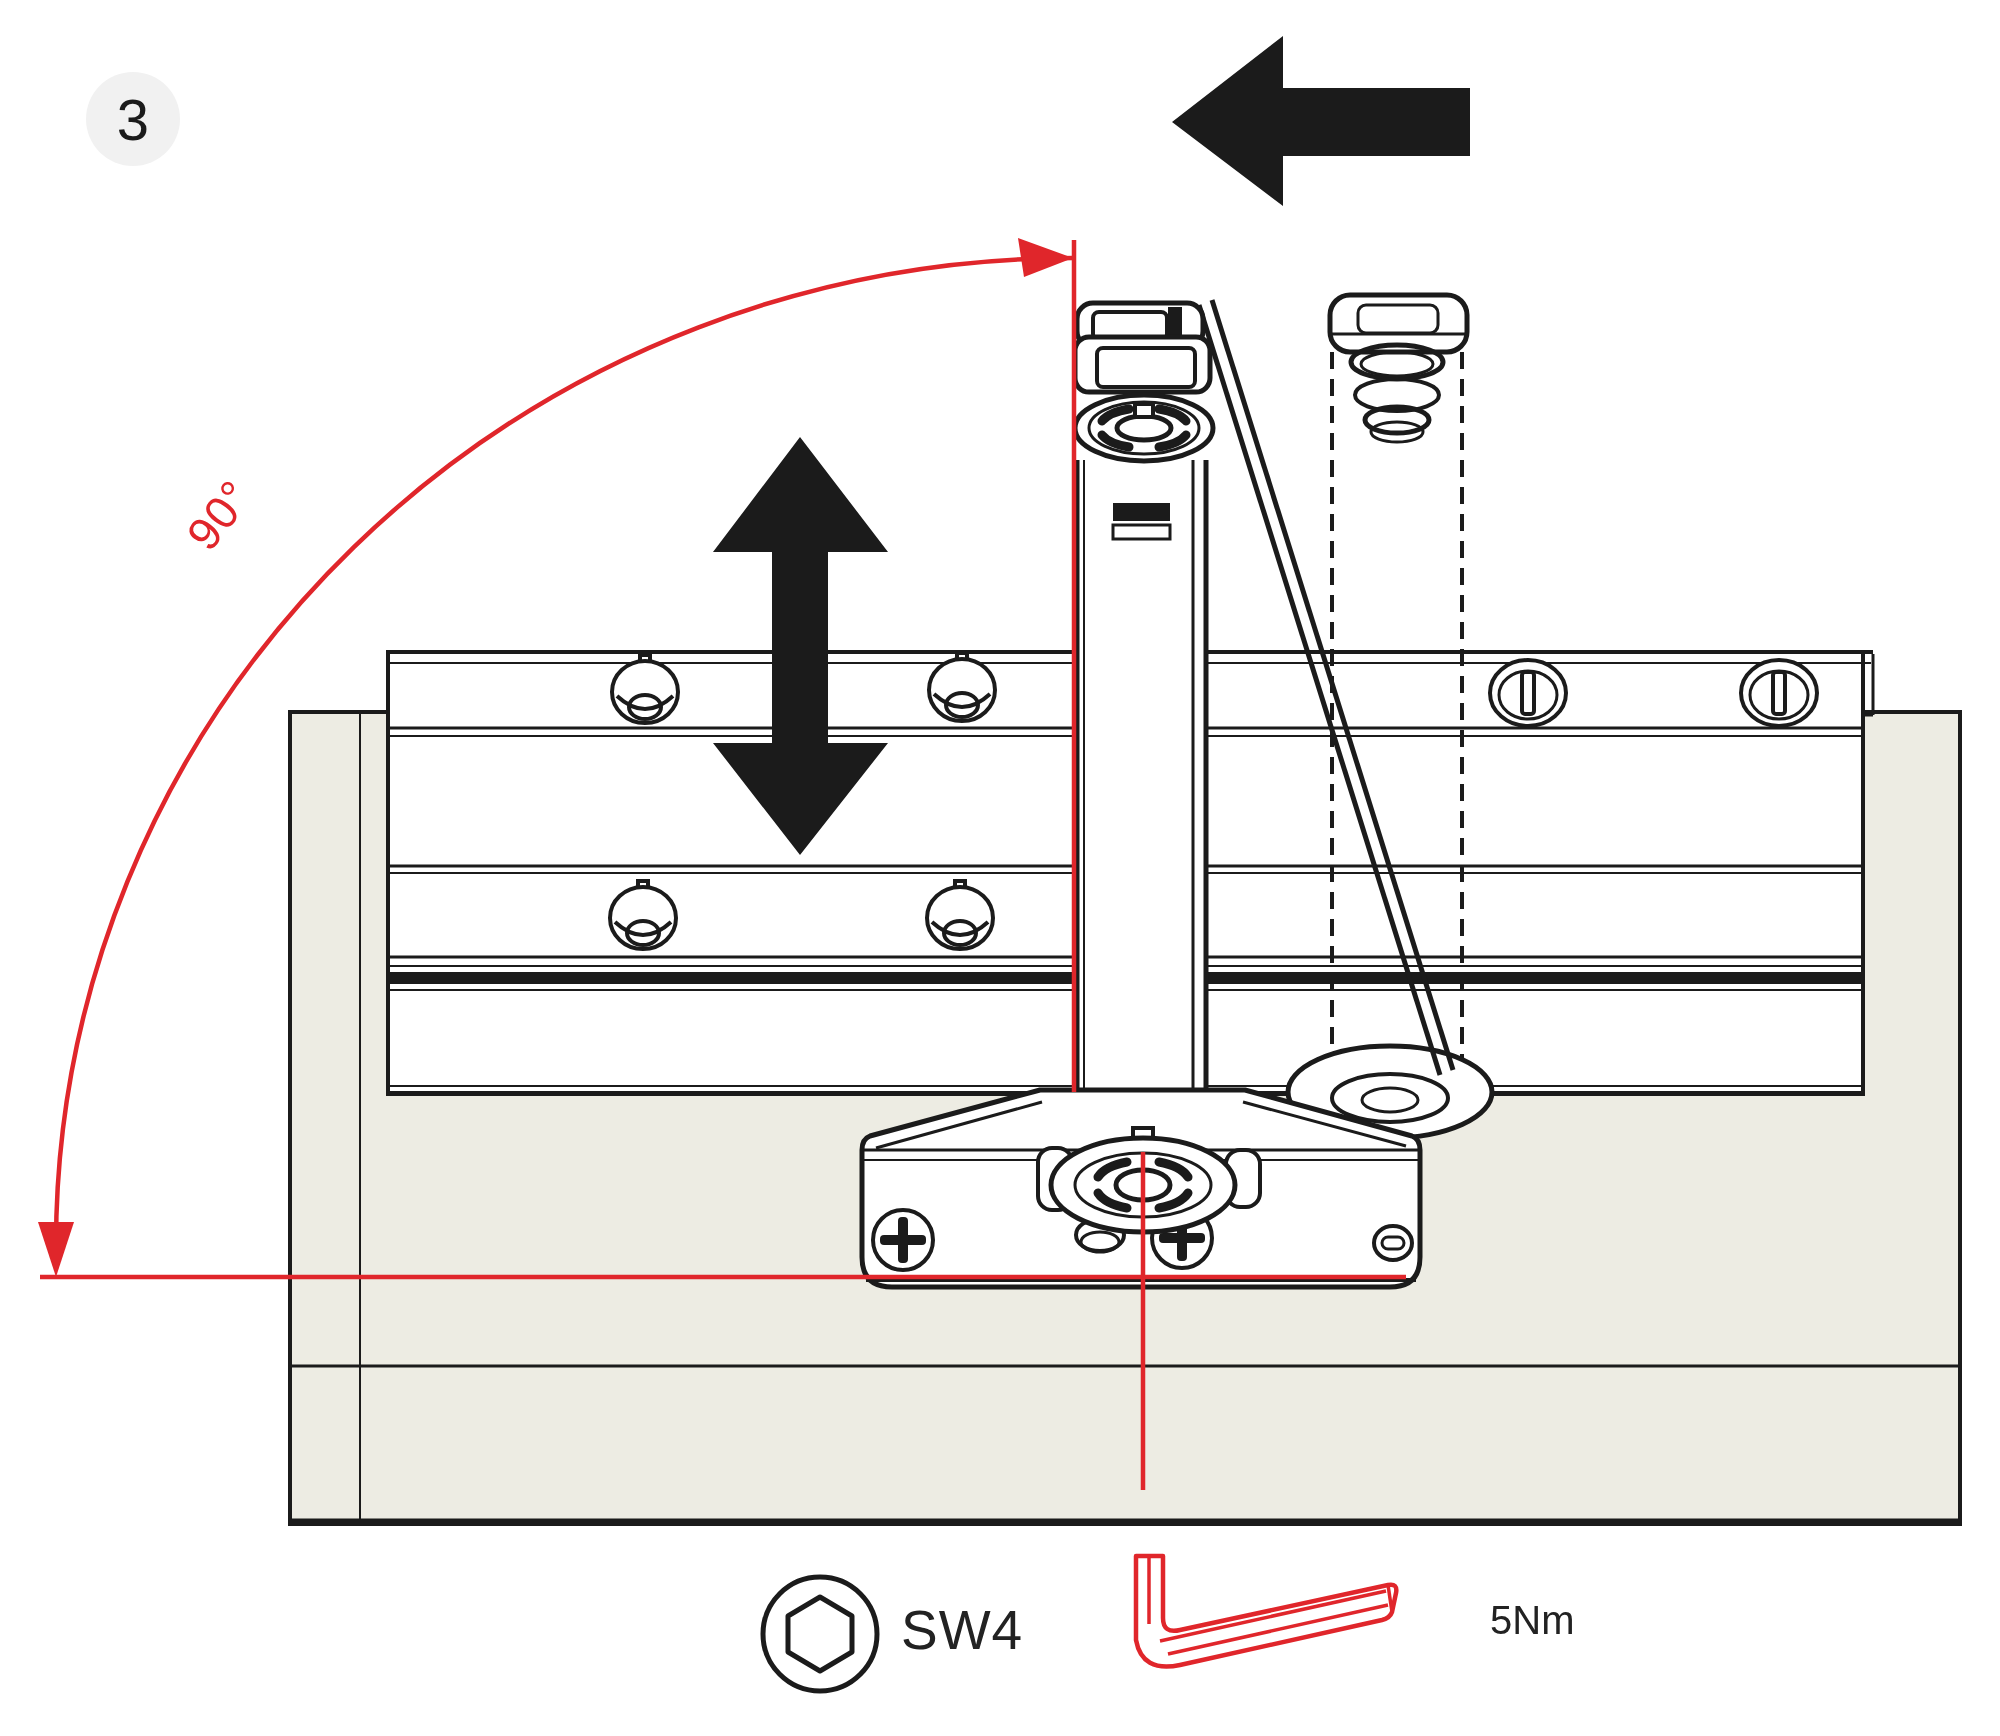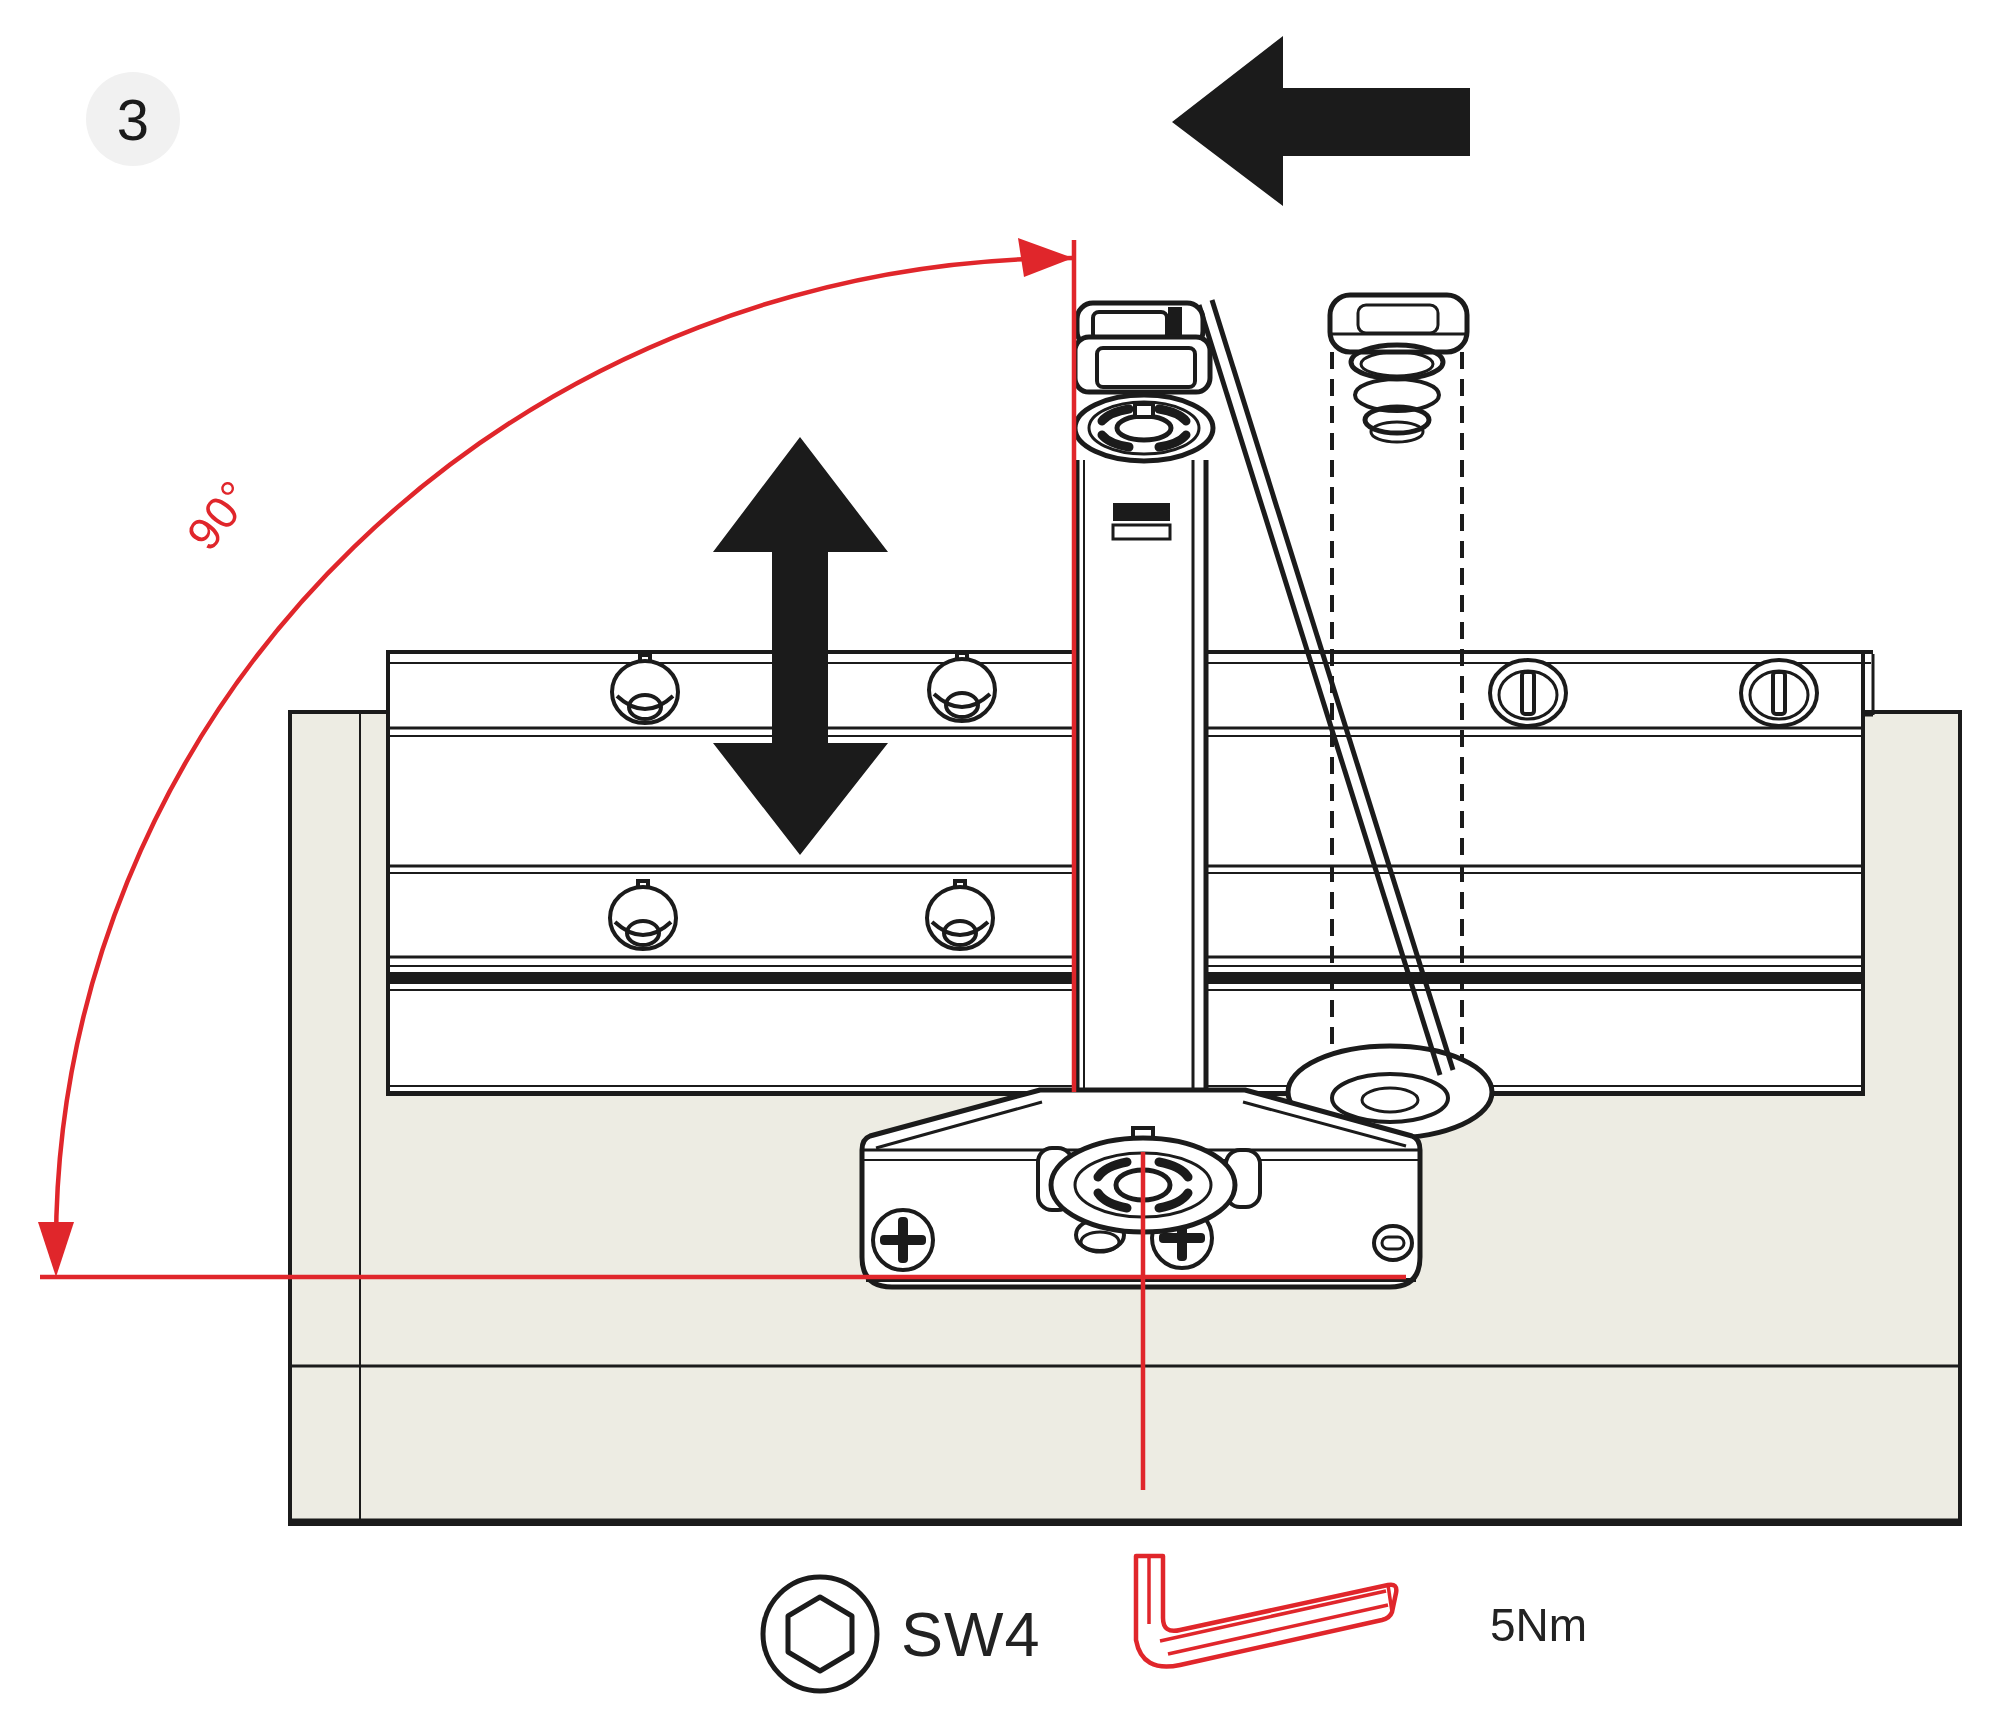--- a/index.html
+++ b/index.html
@@ -22,22 +22,22 @@
   .dash{stroke-dasharray:17 10;}
   .red{stroke:var(--accent-red);fill:none;}
   .redf{fill:var(--accent-red);}
   .round{stroke-linejoin:round;stroke-linecap:round;}
   
   .badge{position:absolute;left:86px;top:72px;width:94px;height:94px;border-radius:50%;
          background:var(--badge-fill);display:flex;align-items:center;justify-content:center;
          font-size:58px;color:var(--line);}
   .angle-label{position:absolute;left:183px;top:488px;font-size:46px;color:var(--accent-red);
          transform:rotate(-52deg);transform-origin:center;letter-spacing:1px;}
-  .sw-label{position:absolute;left:901px;top:1598px;font-size:63px;color:#222;letter-spacing:1px;}
-  .nm-label{position:absolute;left:1490px;top:1598px;font-size:46px;color:#222;letter-spacing:0px;}
+  .sw-label{position:absolute;left:901px;top:1598px;font-size:55px;color:#222;letter-spacing:1px;}
+  .nm-label{position:absolute;left:1490px;top:1598px;font-size:40px;color:#222;letter-spacing:0px;}
 </style>
 </head>
 <body>
 
 <div class="canvas">
 
 <svg width="2000" height="1736" viewBox="0 0 2000 1736">
 
   <g>
     <rect class="bd k s4" x="290" y="712" width="1670" height="812"></rect>

